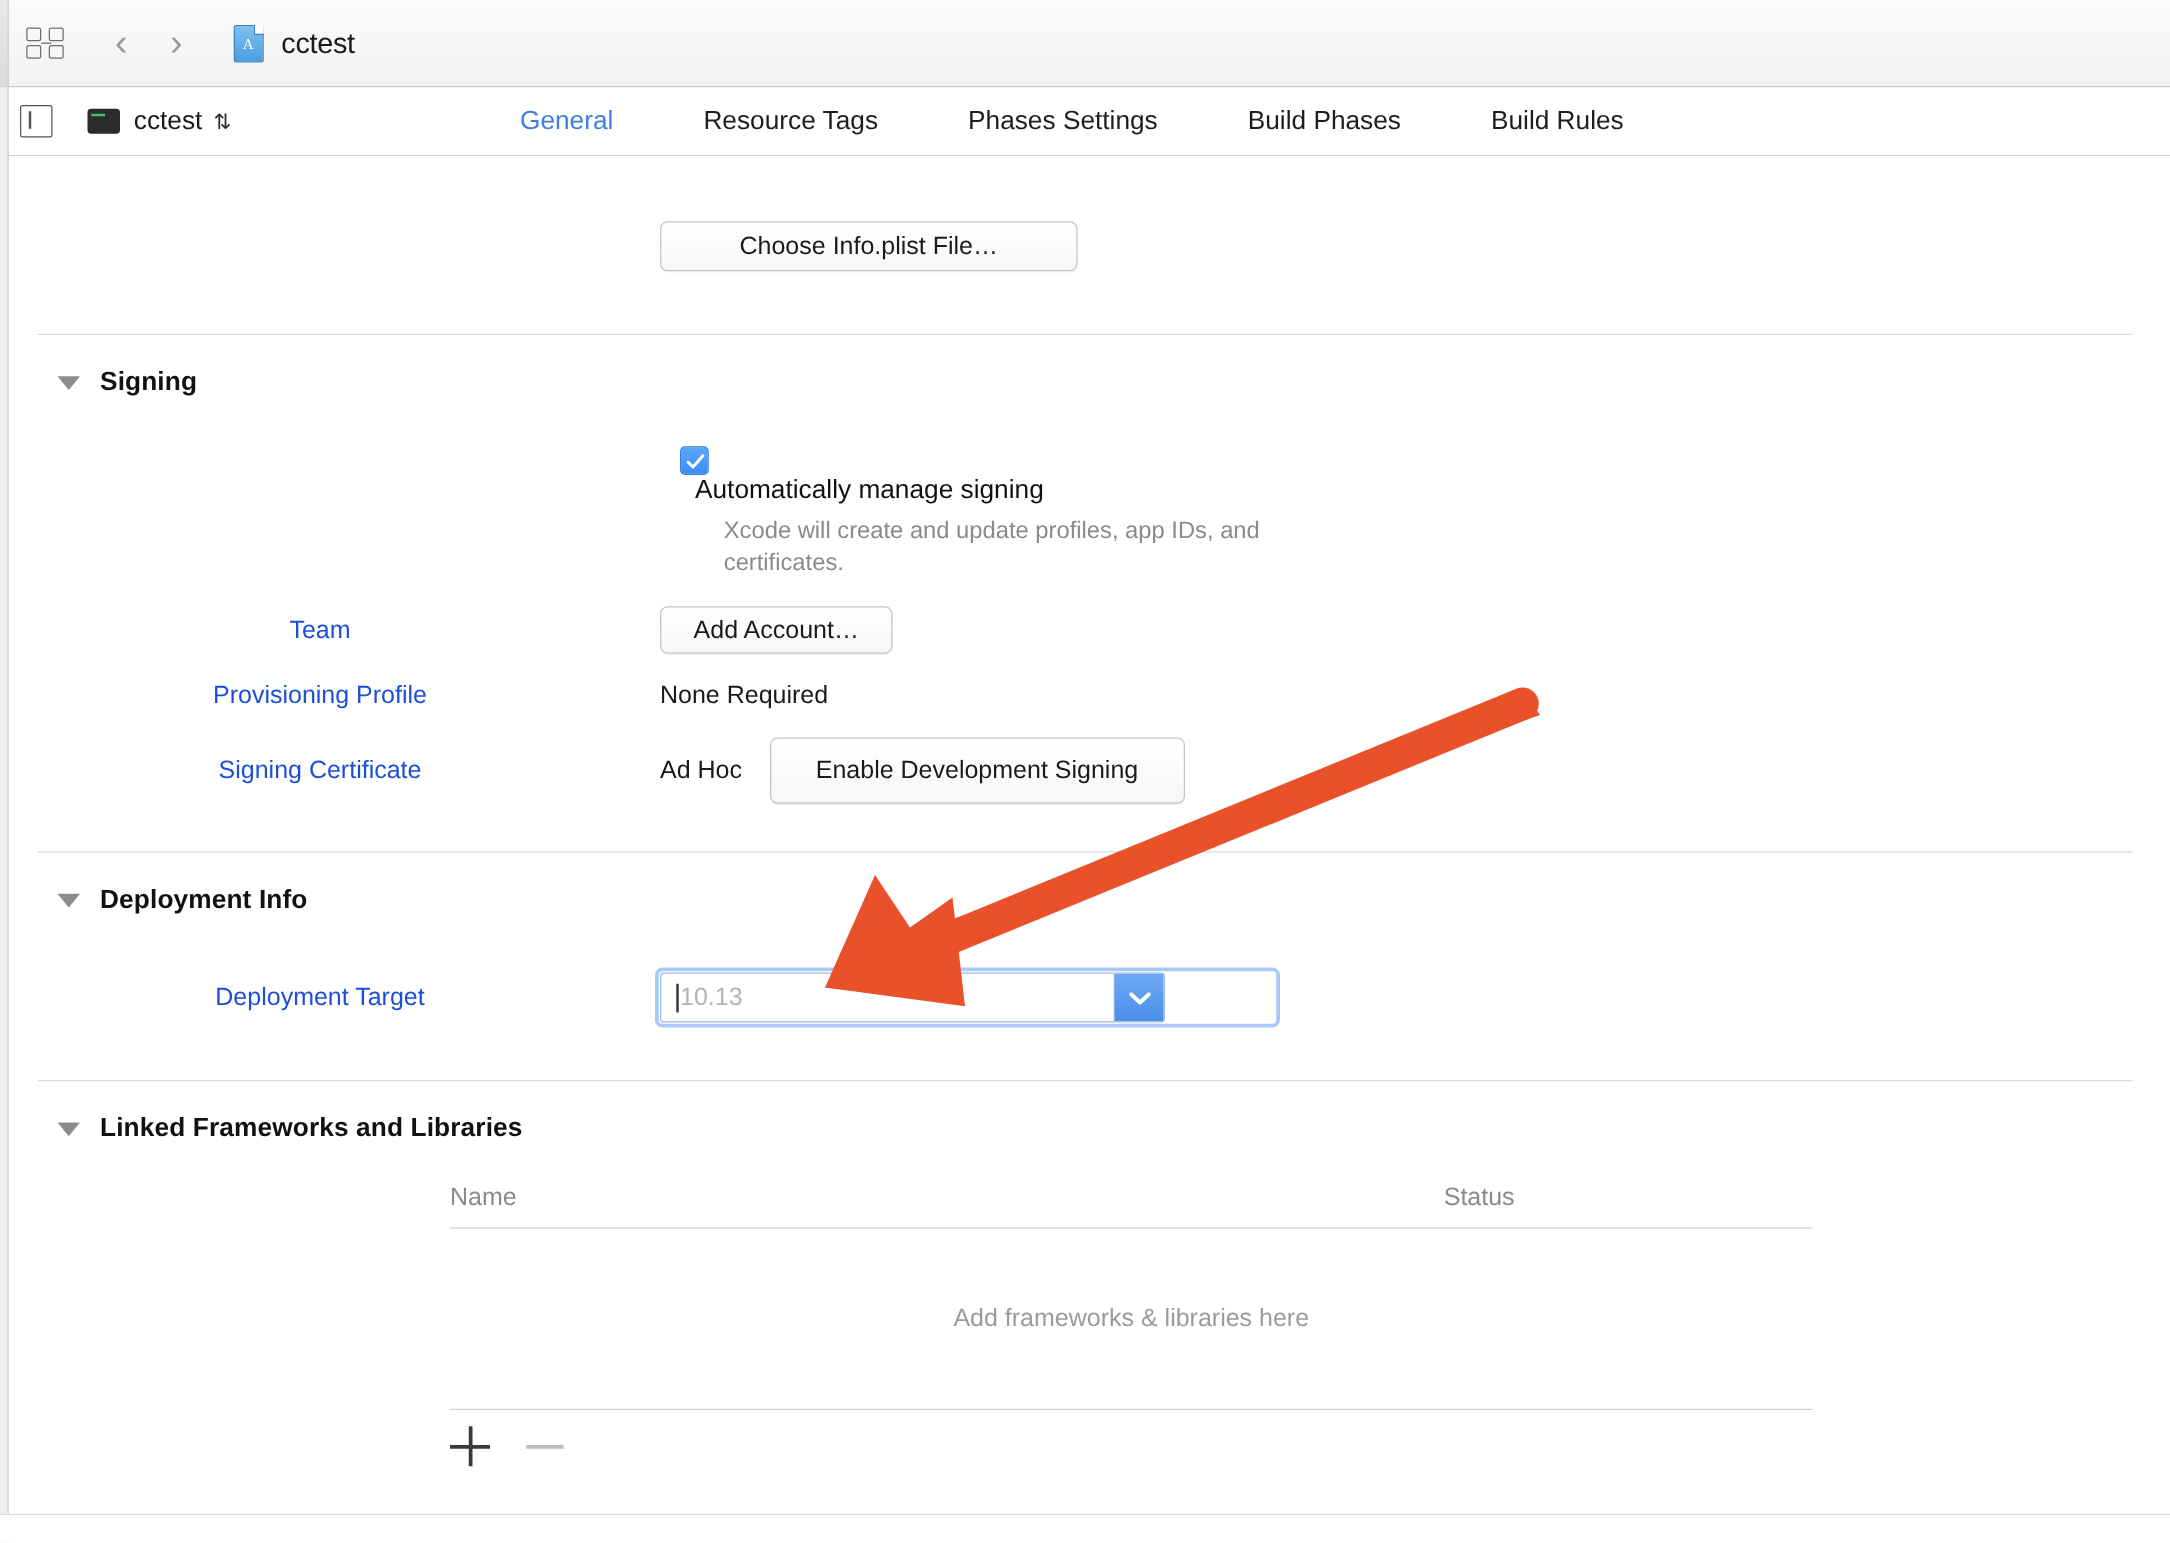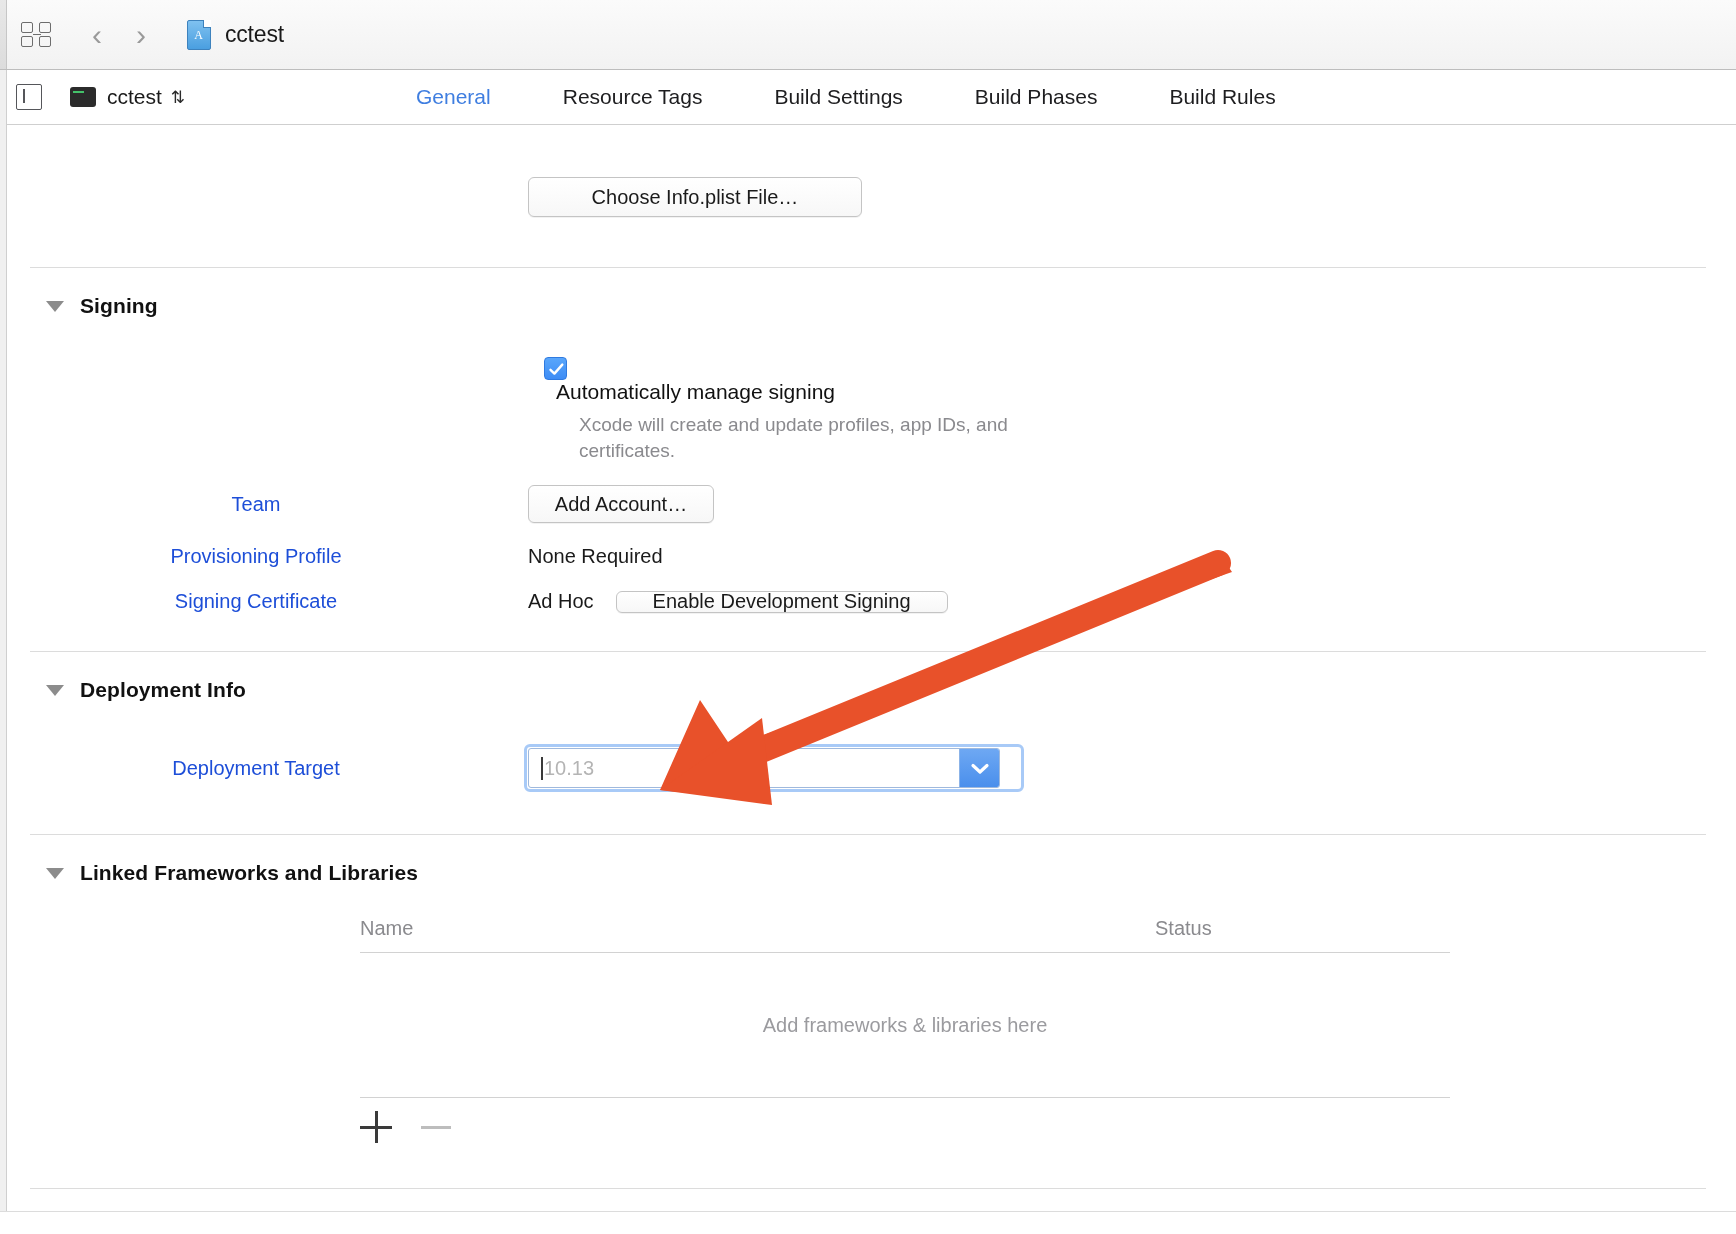--- a/index.html
+++ b/index.html
@@ -293,21 +293,21 @@
   .help-text {
     font-size: 19px;
     color: #8a8a8e;
     line-height: 1.35;
     width: 470px;
   }
 
   
   .combo-wrap {
     position: relative;
-    width: 472px;
+    width: 404px;
     height: 40px;
     flex: none;
   }
   .combo-focus {
     position: absolute;
     left: -4px; top: -4px;
     width: 500px; height: 48px;
     border: 3px solid #a8caf7;
     border-radius: 6px;
     box-sizing: border-box;
@@ -465,21 +465,21 @@
       <div class="target-chip">
         <div class="target-swatch"></div>
         <div class="target-name">cctest</div>
         <div class="stepper-glyph">⇅</div>
       </div>
     </div>
 
     <div class="tabs">
       <div class="tab active">General</div>
       <div class="tab">Resource Tags</div>
-      <div class="tab">Build Settings</div>
+      <div class="tab">Phases Settings</div>
       <div class="tab">Build Phases</div>
       <div class="tab">Build Rules</div>
     </div>
   </div>
 
   <div class="content">
 
 
     <div class="row" style="margin-top:52px;">
       <div class="row-label"></div>
@@ -512,21 +512,21 @@
     </div>
 
     <div class="row" style="margin-top:22px;">
       <div class="row-label">Provisioning Profile</div>
       <div class="row-value">None Required</div>
     </div>
 
     <div class="row" style="margin-top:22px;">
       <div class="row-label">Signing Certificate</div>
       <div class="row-value">Ad Hoc</div>
-      <button class="btn" style="width:332px;height:22px;margin-left:22px;">Enable Development Signing</button>
+      <button class="btn" style="width:332px;height:53px;margin-left:22px;">Enable Development Signing</button>
     </div>
 
     <div class="divider" style="margin-top:38px;"></div>
 
     <div class="section-head" style="margin-top:26px;">
       <div class="disclosure"></div>
       <div class="section-title">Deployment Info</div>
     </div>
 
     <div class="row" style="margin-top:46px;">

